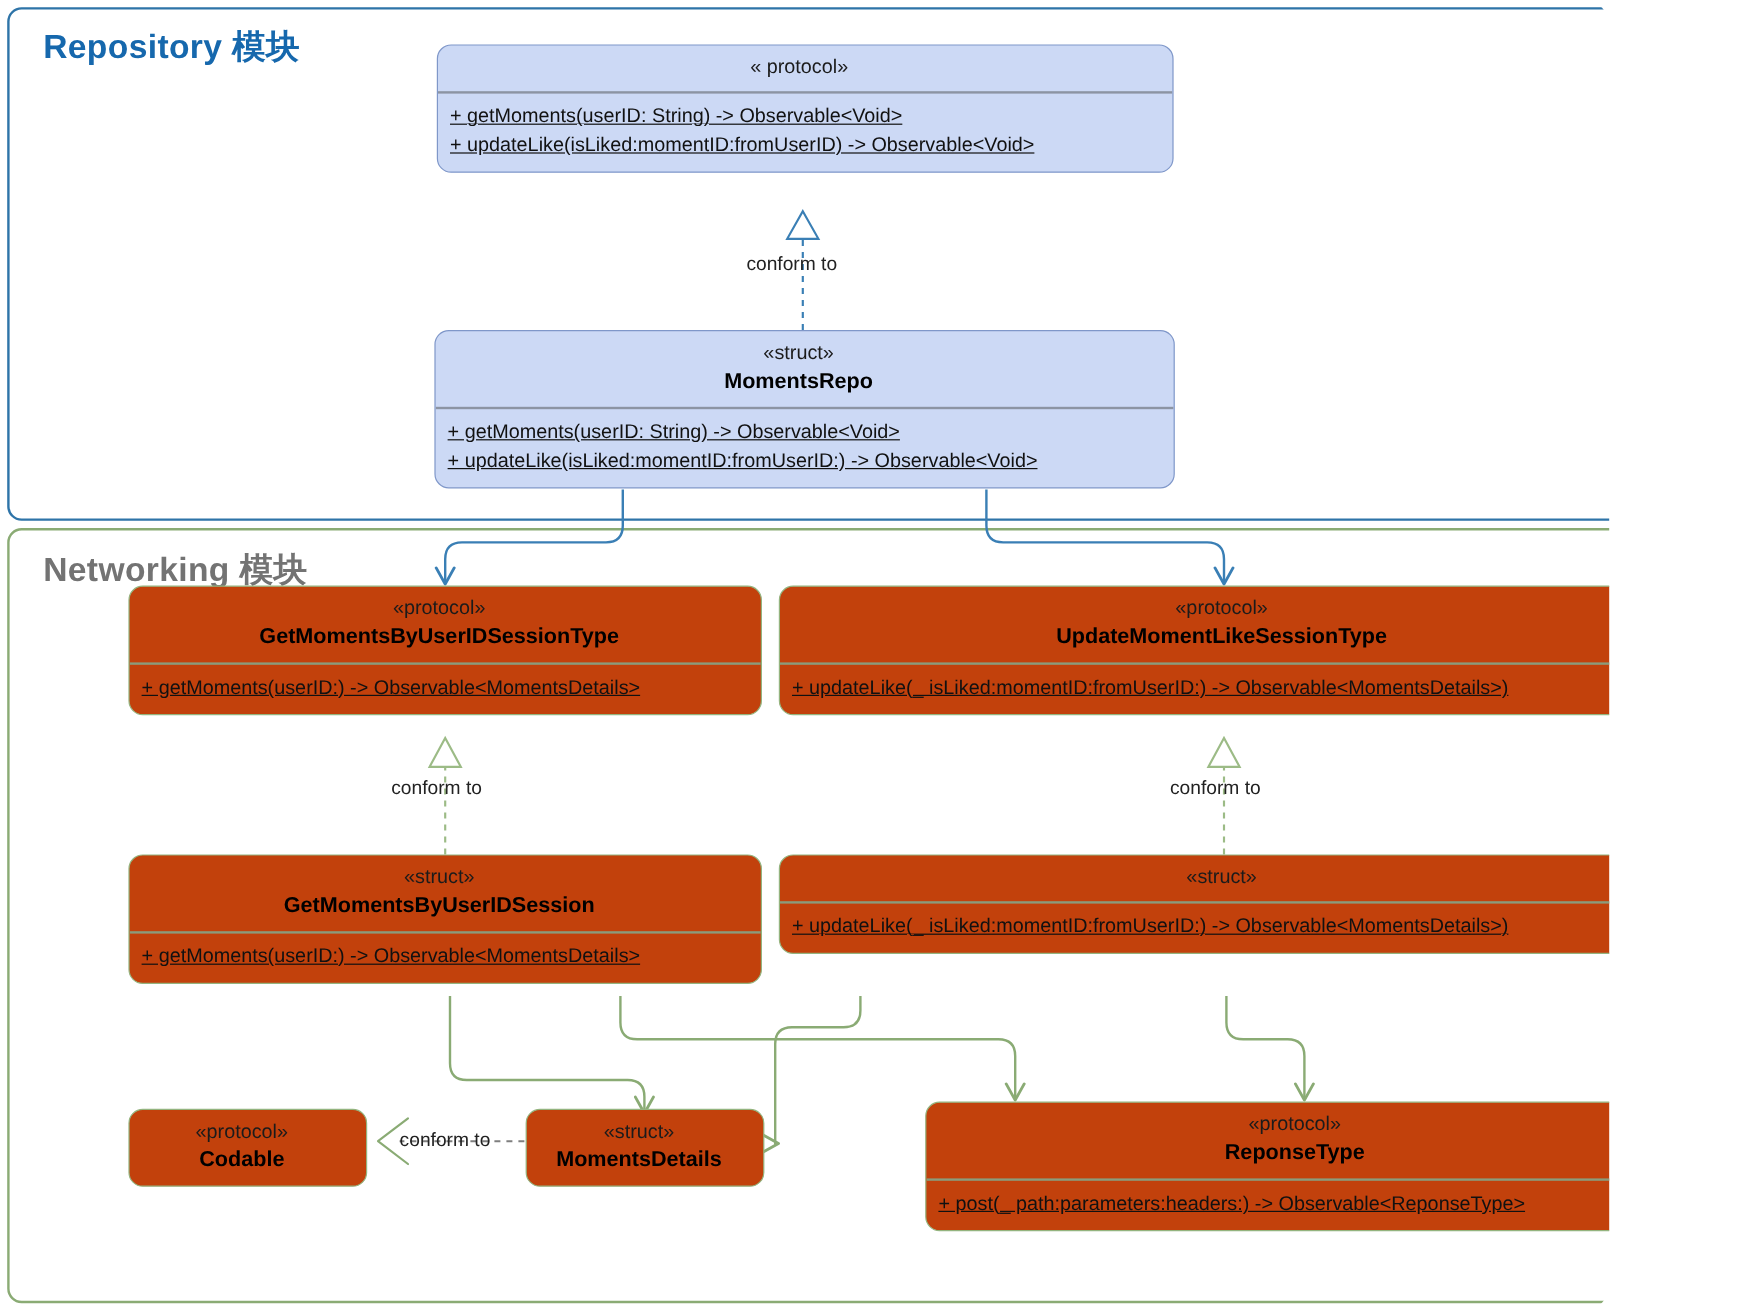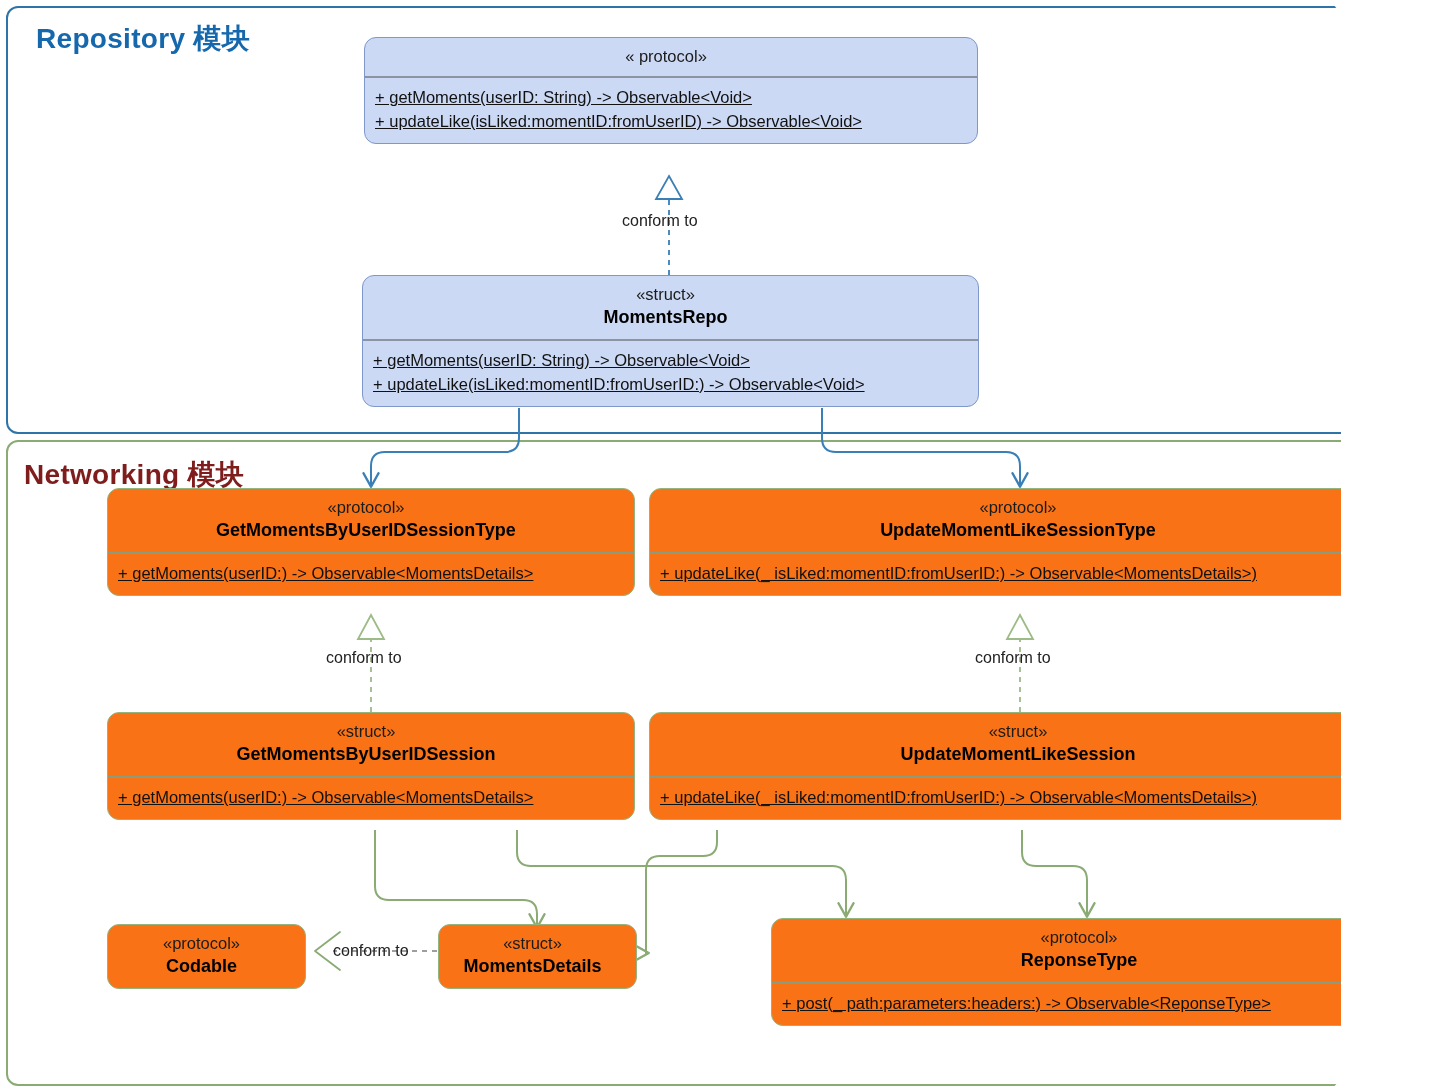--- a/index.html
+++ b/index.html
@@ -46,23 +46,23 @@
     font-weight: bold;
     letter-spacing: 0.3px;
     white-space: nowrap;
   }
   .module-title-repository {
     left: 36px;
     top: 20px;
     color: #1668ad;
   }
   .module-title-networking {
-    left: 24px;
+    left: 36px;
     top: 16px;
-    color: #7f1d1d;
+    color: #737373;
   }
 
   
   .umlbox {
     position: absolute;
     border-radius: 12px;
     box-sizing: border-box;
     overflow: hidden;
     z-index: 5;
   }
@@ -96,21 +96,21 @@
     text-decoration: underline;
   }
   
   .umlbox.blue {
     background: #ccd9f5;
     border: 1.5px solid #7f97c9;
   }
   .umlbox.blue .members { border-top-color: #8c94a3; }
   
   .umlbox.green {
-    background: #f97316;
+    background: #c2410c;
     border: 1.5px solid #94b47f;
   }
   .umlbox.green .members { border-top-color: #8a9c7c; }
 
   
   .conform-label {
     position: absolute;
     font-size: 16px;
     color: #222222;
     white-space: nowrap;
@@ -233,21 +233,20 @@
       <div class="name">GetMomentsByUserIDSession</div>
     </div>
     <div class="members">
       <div class="member">+ getMoments(userID:) -&gt; Observable&lt;MomentsDetails&gt;</div>
     </div>
   </div>
 
   <div class="umlbox green" style="left:649px; top:712px; width:748px;">
     <div class="head">
       <div class="stereo">«struct»</div>
-      <div class="name">UpdateMomentLikeSession</div>
     </div>
     <div class="members">
       <div class="member">+ updateLike(_ isLiked:momentID:fromUserID:) -&gt; Observable&lt;MomentsDetails&gt;)</div>
     </div>
   </div>
 
   <div class="umlbox green" style="left:107px; top:924px; width:199px;">
     <div class="head">
       <div class="stereo">«protocol»</div>
       <div class="name">Codable</div>

